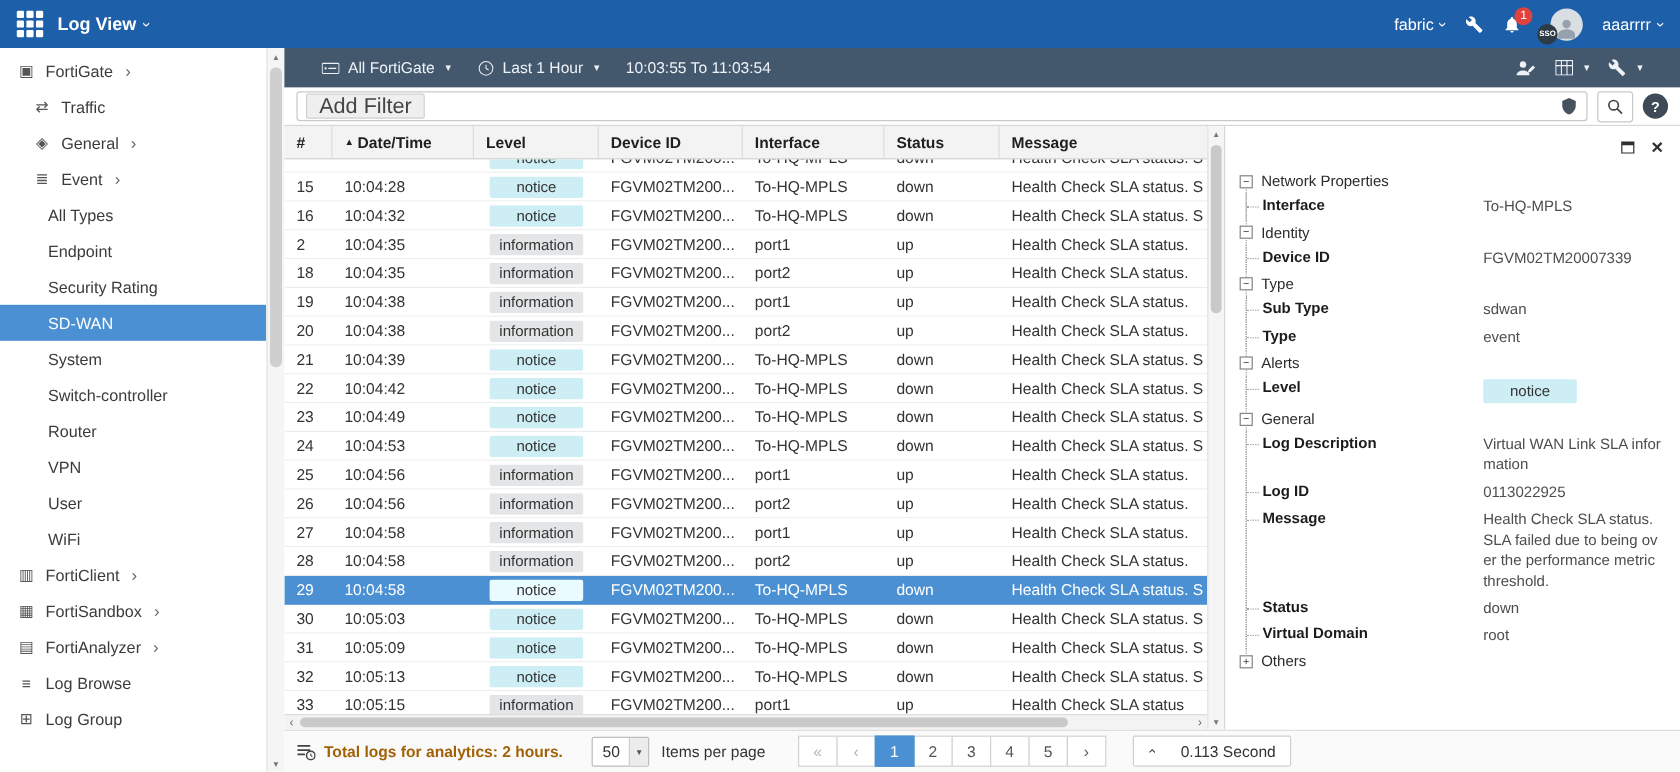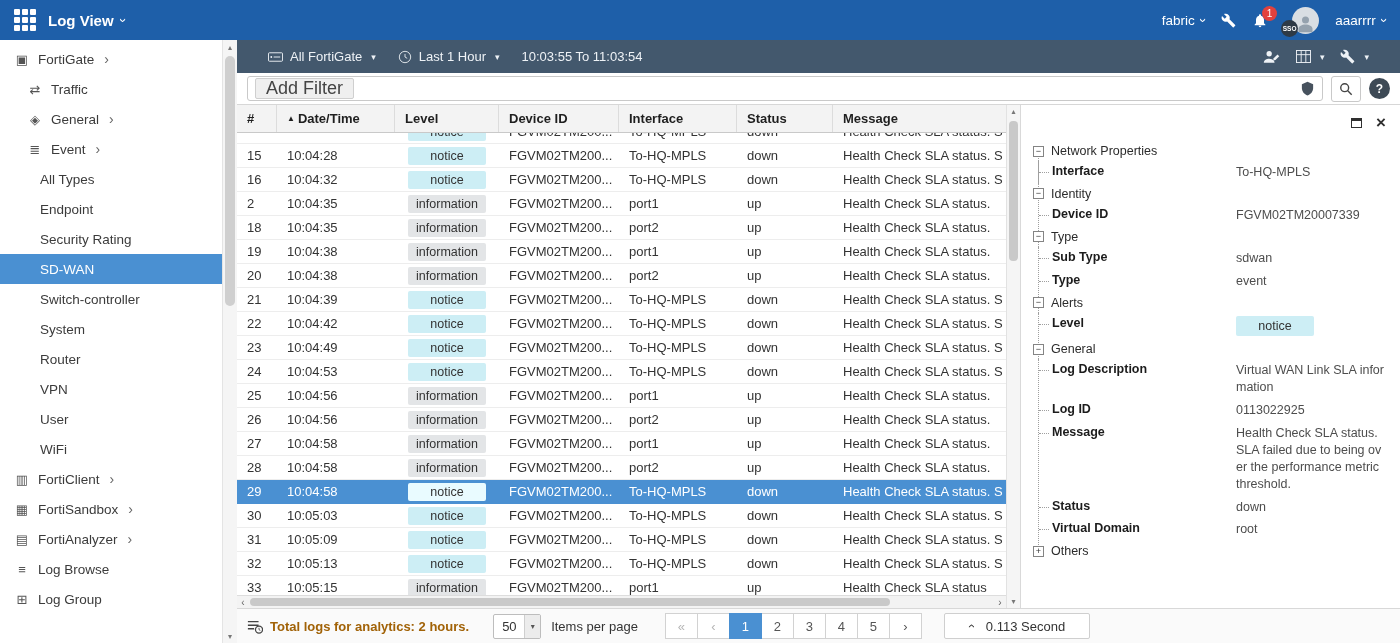--- a/index.html
+++ b/index.html
@@ -100,21 +100,21 @@
 
 .footer{flex:0 0 35px;background:#fafafa;border-top:1px solid #d8d8d8;display:flex;align-items:center;gap:10px;padding:0 10px}
 .total{display:flex;align-items:center;gap:7px;font-weight:bold;color:#a16207;white-space:nowrap}
 .psize{width:48px;height:25px;border:1px solid #bdbdbd;border-radius:2px;background:#fff;display:flex;align-items:center;margin-left:14px;cursor:pointer}
 .psize .val{flex:1;padding-left:8px}
 .psize .dd{width:16px;height:100%;background:#ececec;border-left:1px solid #cfcfcf;display:flex;align-items:center;justify-content:center;font-size:8px;color:#555}
 .pagination{display:flex;margin-left:18px}
 .pbtn{min-width:33px;height:26px;border:1px solid #d2d2d2;background:#fff;color:#555;display:flex;align-items:center;justify-content:center;font-size:13px;margin-left:-1px;cursor:pointer}
 .pbtn.disabled{color:#b5b5b5}
 .pbtn.active{background:#4a90d2;border-color:#4a90d2;color:#fff;position:relative;z-index:1}
-.timing{height:26px;border:1px solid #cfcfcf;background:#fff;border-radius:2px;display:flex;align-items:center;gap:13px;padding:0 24px;margin-left:12px;color:#333;cursor:pointer}
+.timing{height:26px;border:1px solid #cfcfcf;background:#fff;border-radius:2px;display:flex;align-items:center;gap:23px;padding:0 12px;margin-left:12px;color:#333;cursor:pointer}
 .timing .chev{transform:rotate(-90deg);font-size:12px}
 </style>
 </head>
 <body>
 
 <div class="topbar">
   <span class="logo-grid">
       <i></i>
       <i></i>
       <i></i>
@@ -195,26 +195,26 @@
     <span class="s-label">Security Rating</span>
 
   </div>
     <div class="s-item ind2 sel">
 
     <span class="s-label">SD-WAN</span>
 
   </div>
     <div class="s-item ind2">
 
+    <span class="s-label">System</span>
+
+  </div>
+    <div class="s-item ind2">
+
     <span class="s-label">Switch-controller</span>
-
-  </div>
-    <div class="s-item ind2">
-
-    <span class="s-label">System</span>
 
   </div>
     <div class="s-item ind2">
 
     <span class="s-label">Router</span>
 
   </div>
     <div class="s-item ind2">
 
     <span class="s-label">VPN</span>

